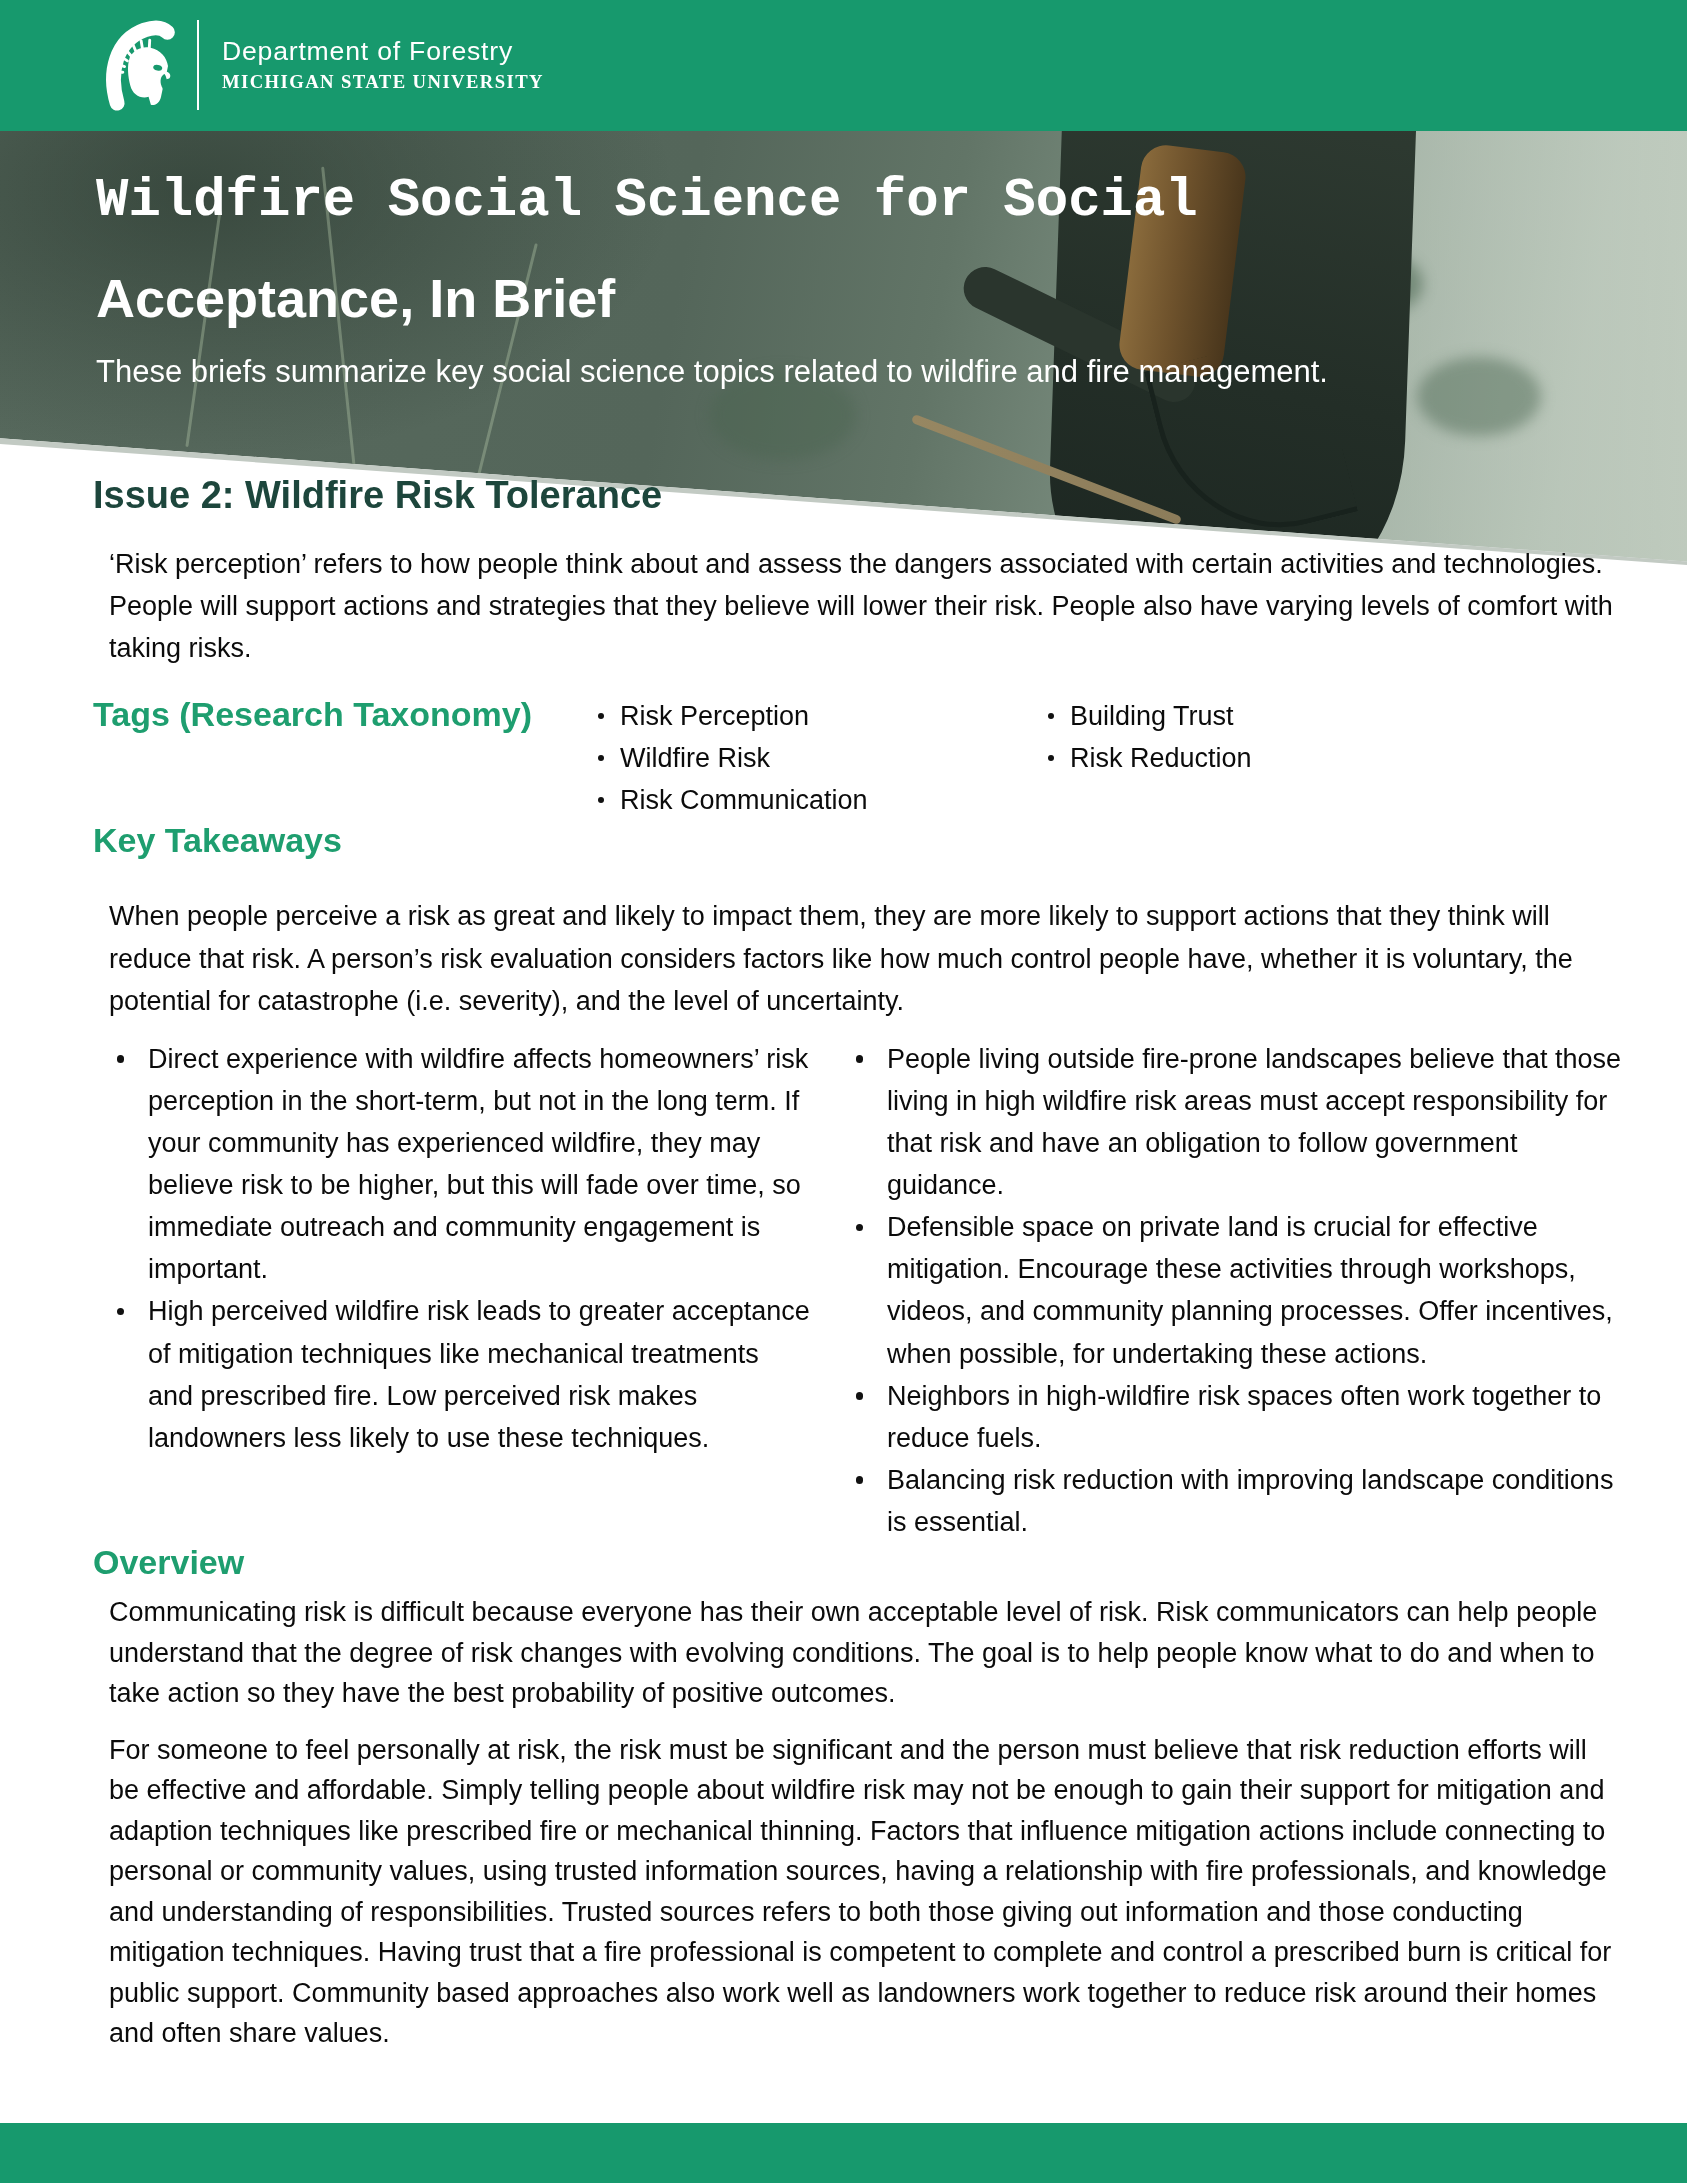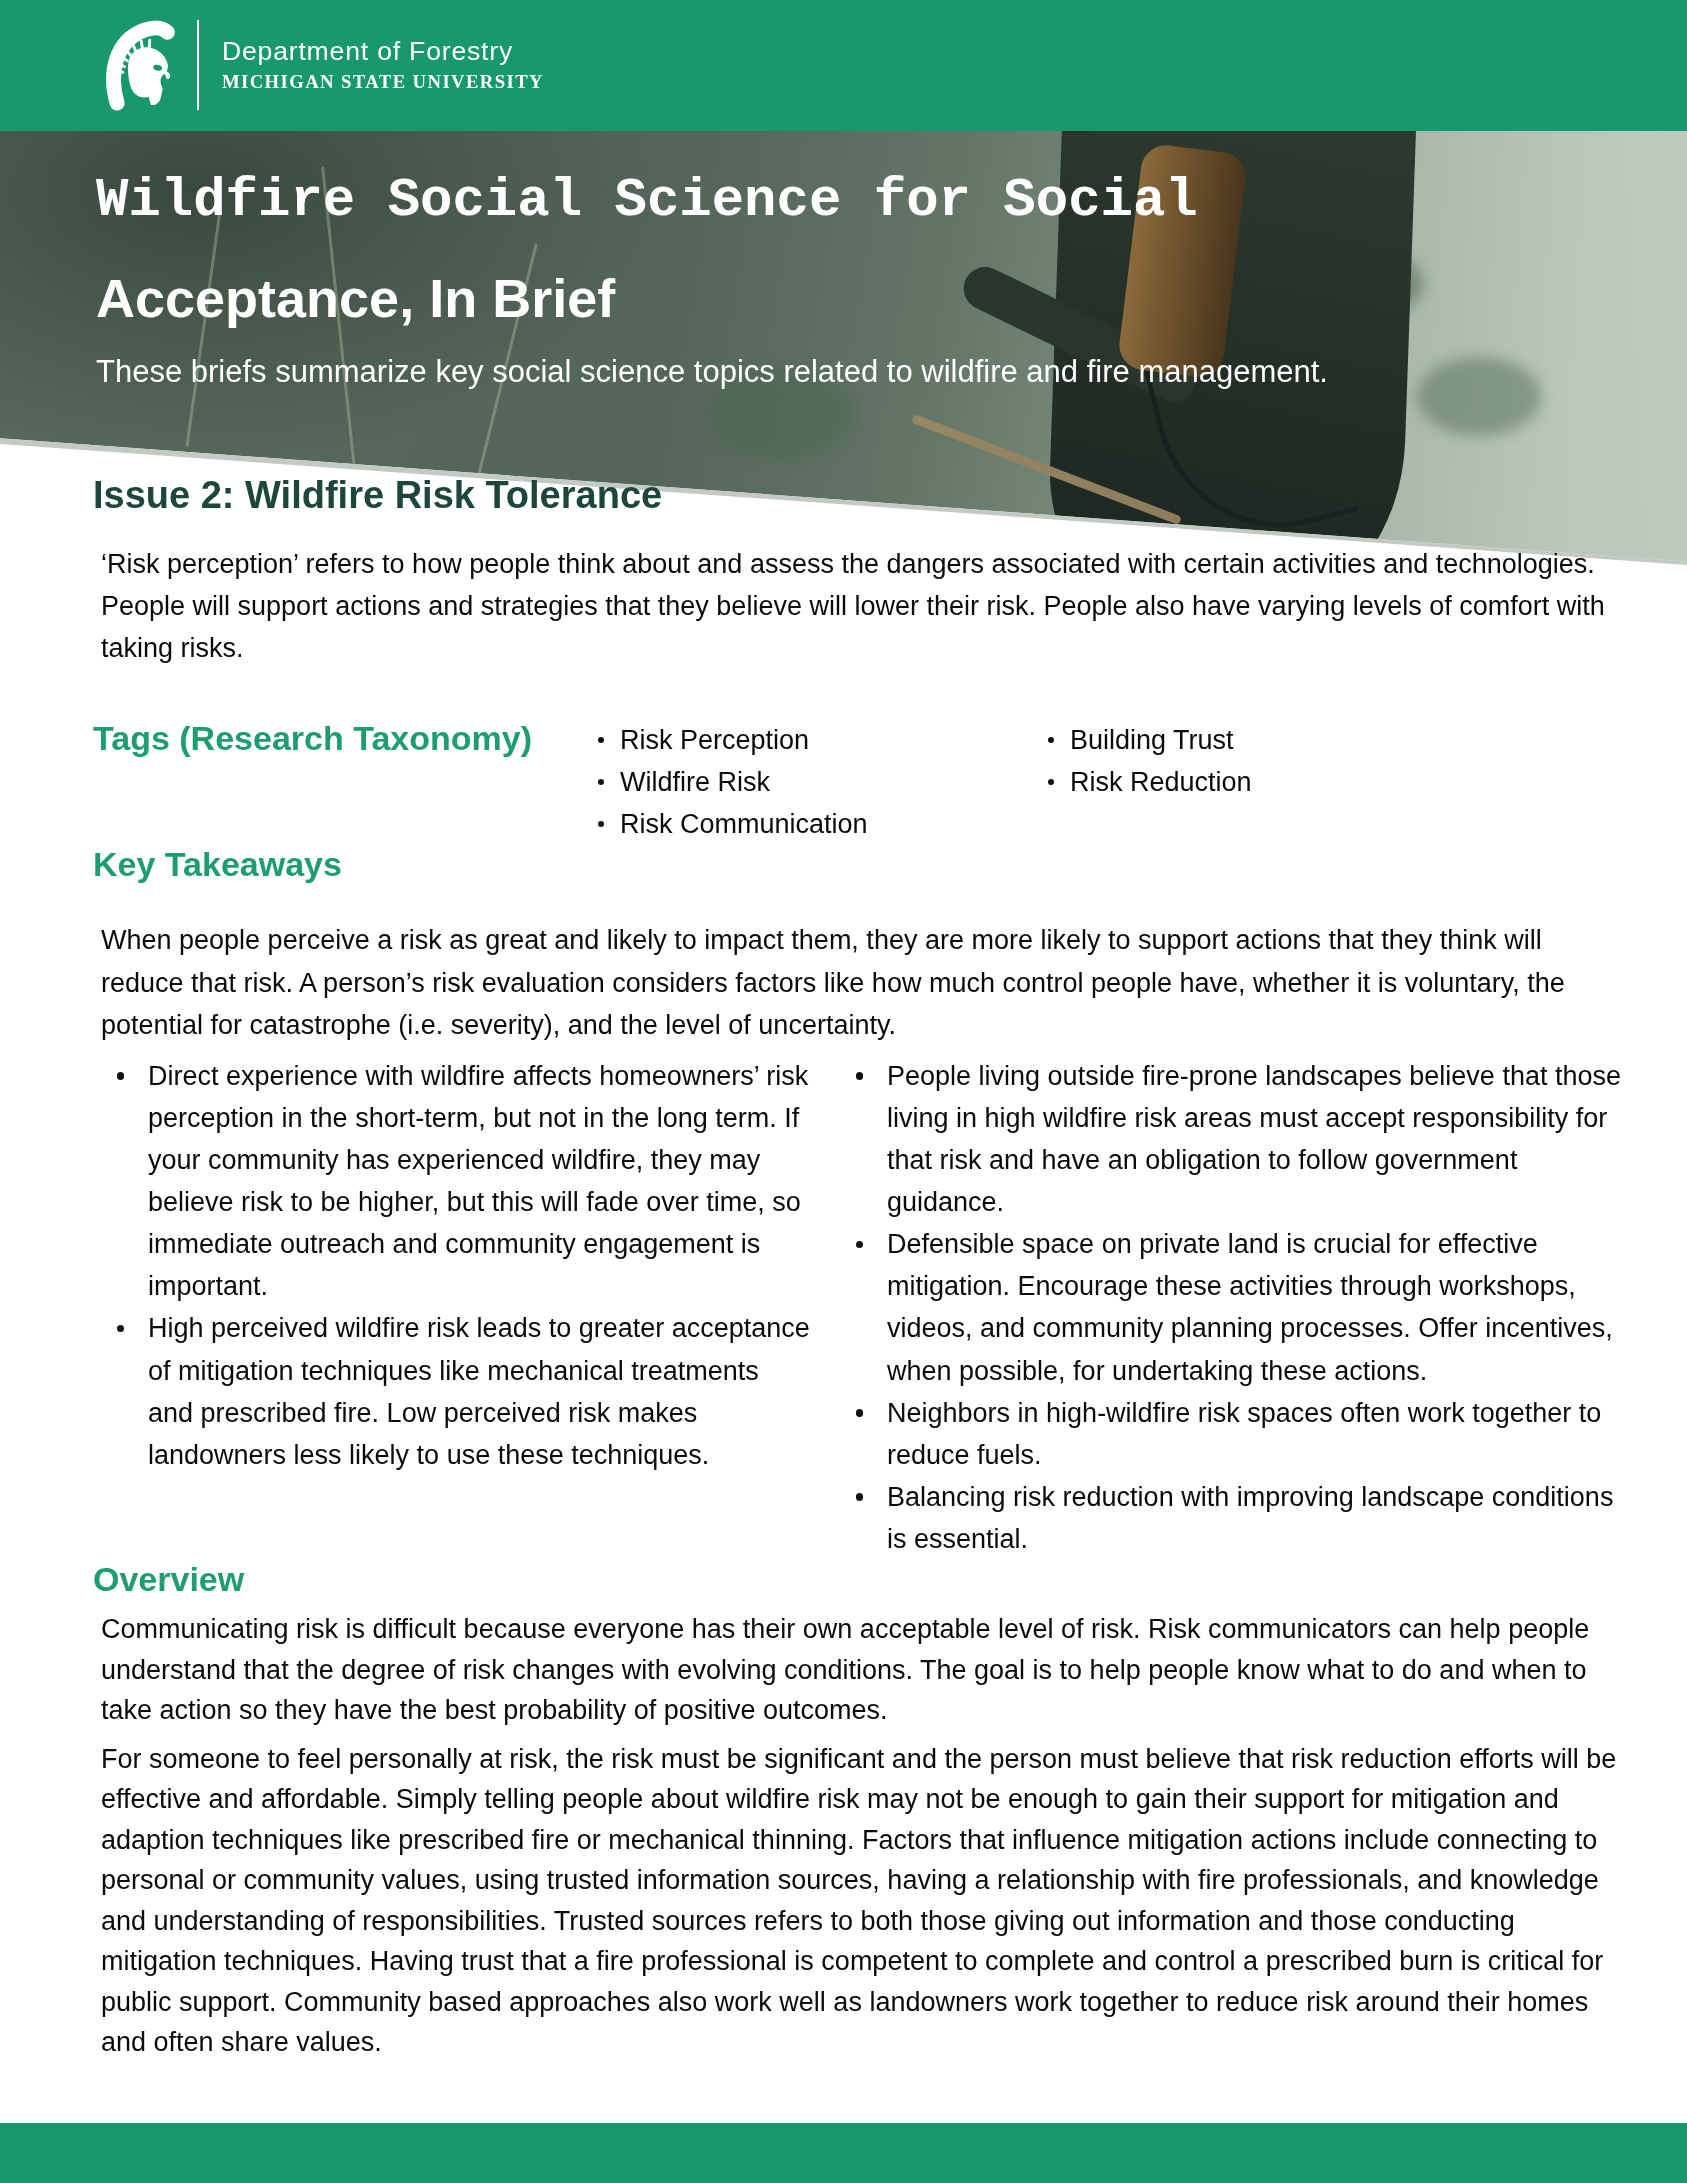--- a/index.html
+++ b/index.html
@@ -49,22 +49,22 @@
   .hero-edge{position:absolute;inset:0;background:#C2CAC3;
     clip-path:polygon(0 70.8%,100% 99.2%,100% 100%,0 72.1%);}
   .hero-text{position:absolute;left:96px;top:43px;z-index:3;color:#ffffff;width:1498px;}
   .hero-title{font-size:54px;font-weight:700;}
   .hero-title .t1{line-height:1;font-family:Liberation Mono, monospace;}
   .hero-title .t2{line-height:1;margin-top:43px;}
   .hero-subtitle{font-size:31px;font-weight:400;line-height:1;margin-top:30.5px;}
   
   .main{position:absolute;left:93px;top:474px;width:1538px;font-size:27px;line-height:1.56;}
   h2.issue{margin:0 0 25px 0;font-size:38px;line-height:1.15;color:#1D463C;font-weight:700;}
-  p{margin:8px;}
-  .tags-row{display:flex;align-items:flex-start;margin-top:50px;}
+  p{margin:16px;}
+  .tags-row{display:flex;align-items:flex-start;margin-top:26px;}
   h3.green{font-size:34px;line-height:1.15;color:#1E9E6F;font-weight:700;margin:0;}
   .tags-heading{width:498px;flex:none;}
   ul.plain{list-style:none;margin:0;padding:0;}
   .tag-col1{width:450px;flex:none;}
   .tag-col2{flex:1;}
   .tags-row li{position:relative;padding-left:29px;}
   .tags-row li::before{content:'';position:absolute;left:6.8px;top:18px;width:6.2px;height:6.2px;
     border-radius:50%;background:#111;}
   .kt-heading{margin-top:5.7px;}
   .kt-intro{margin-top:35px;}

